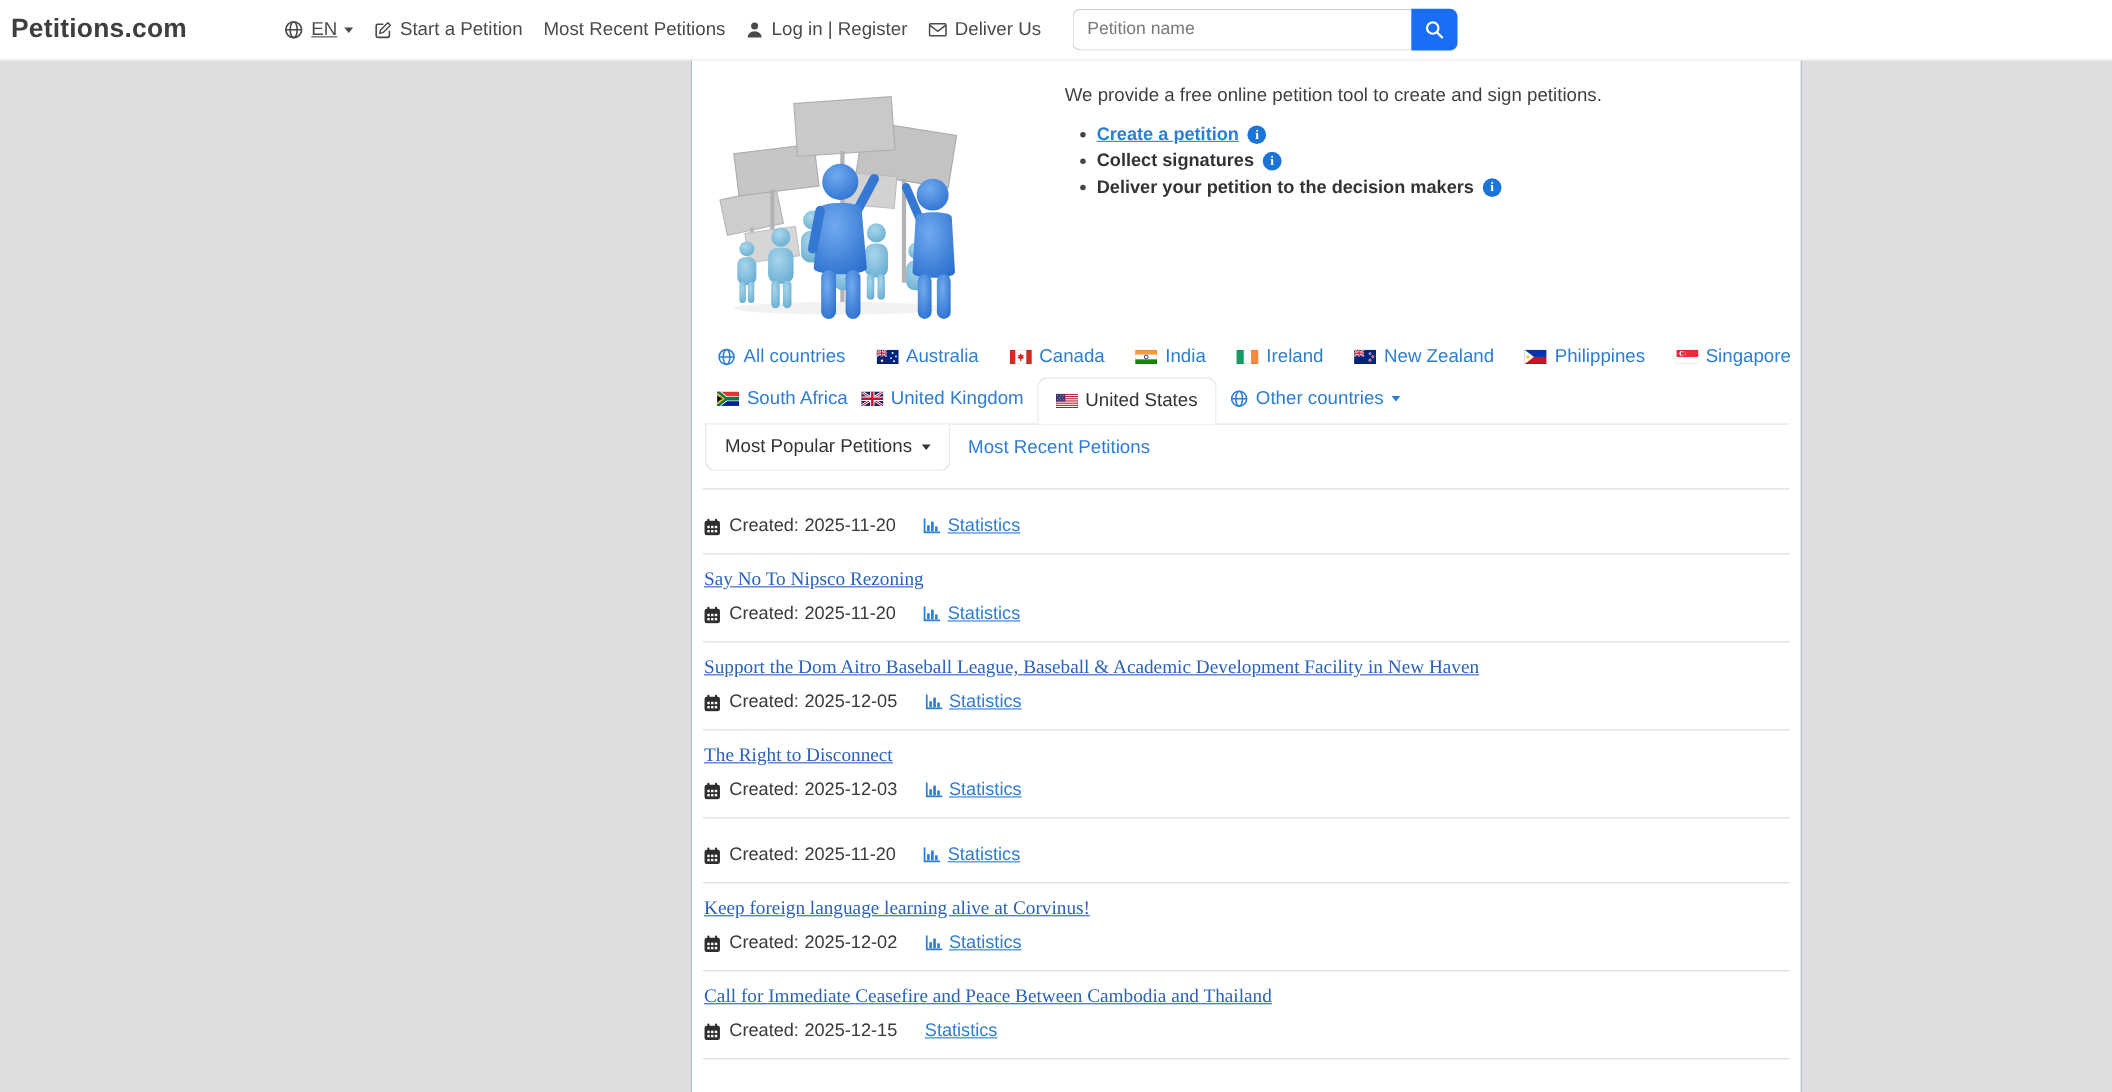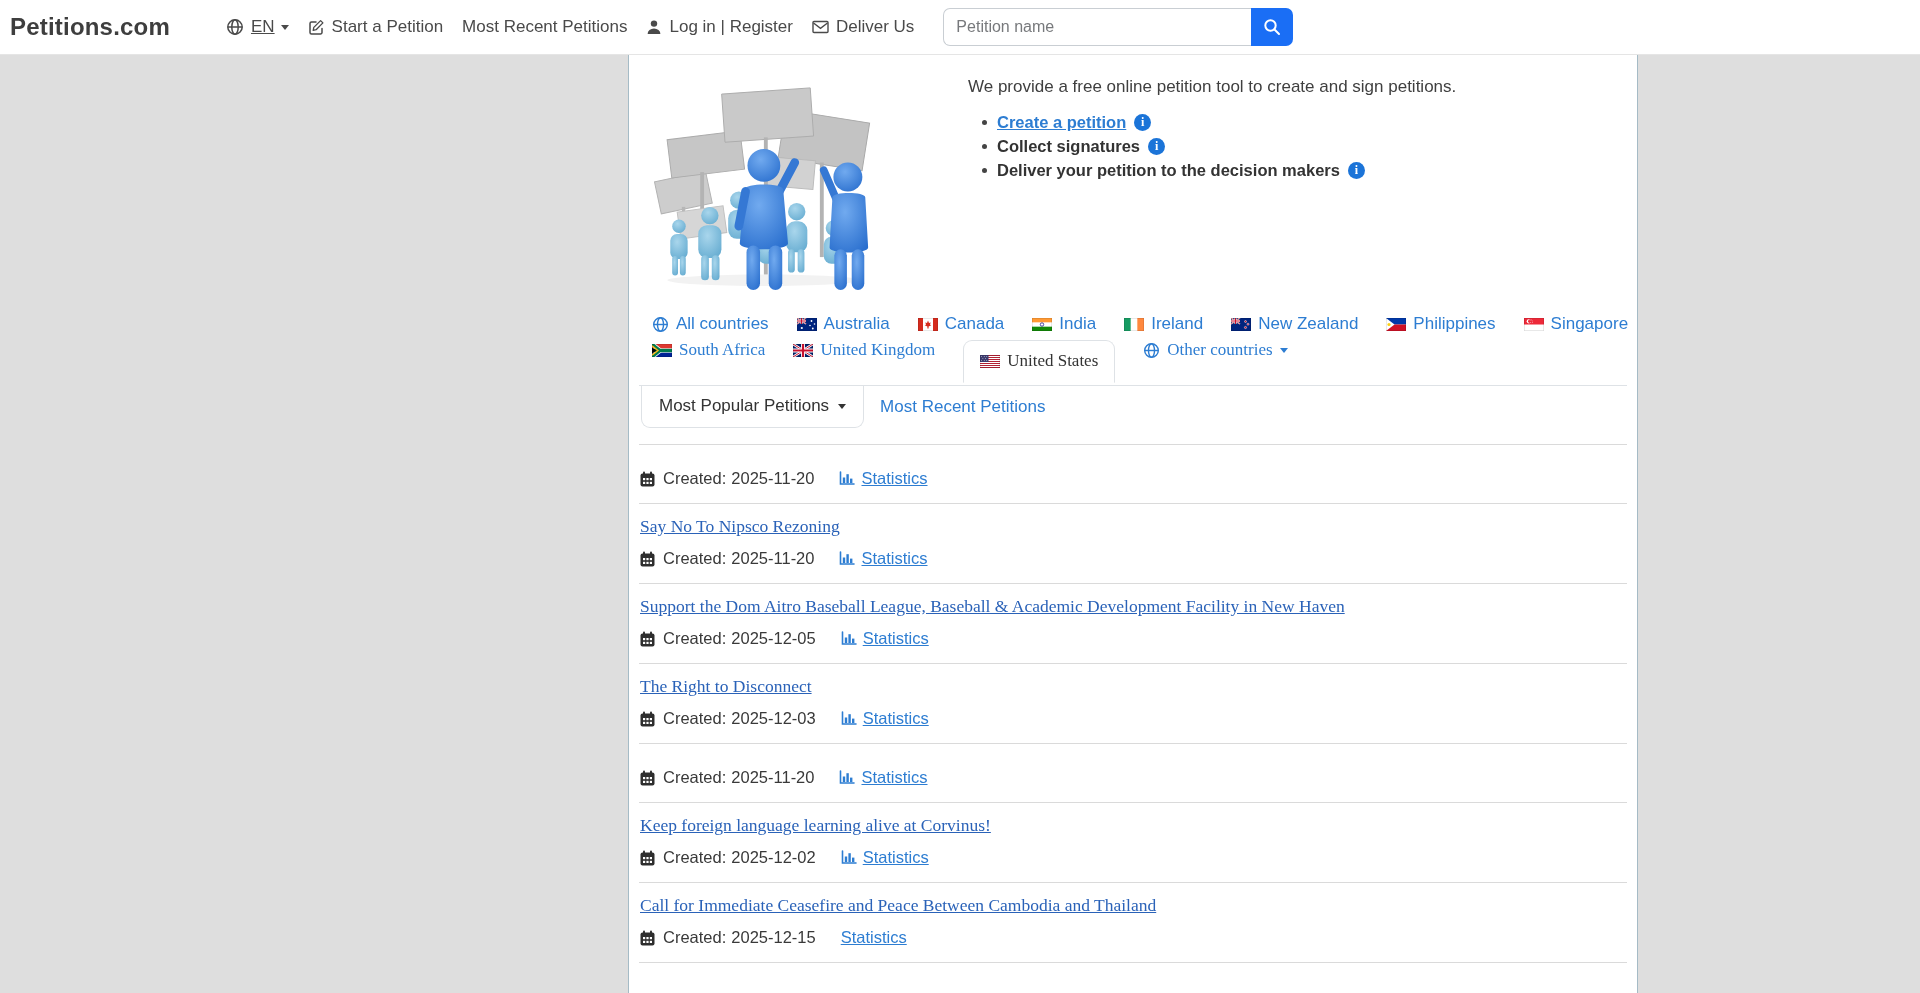--- a/index.html
+++ b/index.html
@@ -12,21 +12,21 @@
   }
   a { cursor:pointer; }
 
   
   .navbar {
     height:55px; background:#fff; border-bottom:1px solid #e5e5e5;
     display:flex; align-items:center; padding-left:10px;
   }
   .brand {
     font-size:24px; font-weight:700; color:#3e3e3e; letter-spacing:.2px;
-    margin-right:56px; text-decoration:none; cursor:pointer;
+    margin-right:88px; text-decoration:none; cursor:pointer;
   }
   .nav-link {
     display:inline-flex; align-items:center; gap:7px;
     font-size:17px; color:#4a4a4a; text-decoration:none; margin-right:19px;
     white-space:nowrap;
   }
   .nav-link .lbl-underline { text-decoration:underline; display:inline-flex; align-items:center; gap:6px;}
   .caret {
     display:inline-block; width:0; height:0;
     border-left:4.5px solid transparent; border-right:4.5px solid transparent;
@@ -78,22 +78,22 @@
     display:inline-flex; align-items:center; justify-content:center; flex:none;
     cursor:pointer;
   }
 
   
   .ctr-row1 {
     display:flex; align-items:center; gap:28px; padding-left:13px;
     margin-top:17px; height:32px;
   }
   .ctr-row2 {
-    display:flex; align-items:flex-start; gap:28px; padding-left:13px;
-    border-bottom:1px solid #dee2e6; height:46px;font-family:Liberation Serif, serif;
+    display:flex; align-items:flex-end; gap:12px; padding-left:13px;
+    border-bottom:1px solid #dee2e6; height:46px;
   }
   .ctab {
     display:inline-flex; align-items:center; gap:7px; font-size:17px;
     color:#2d7dd2; text-decoration:none; white-space:nowrap;
   }
   .ctr-row2 .ctab { margin-bottom:13px; }
   .ctab.active {
     margin-bottom:-1px; background:#fff; border:1px solid #dee2e6;
     border-bottom:1px solid #fff; border-radius:9px 9px 0 0;
     padding:10px 16px 11px 16px; color:#333;

